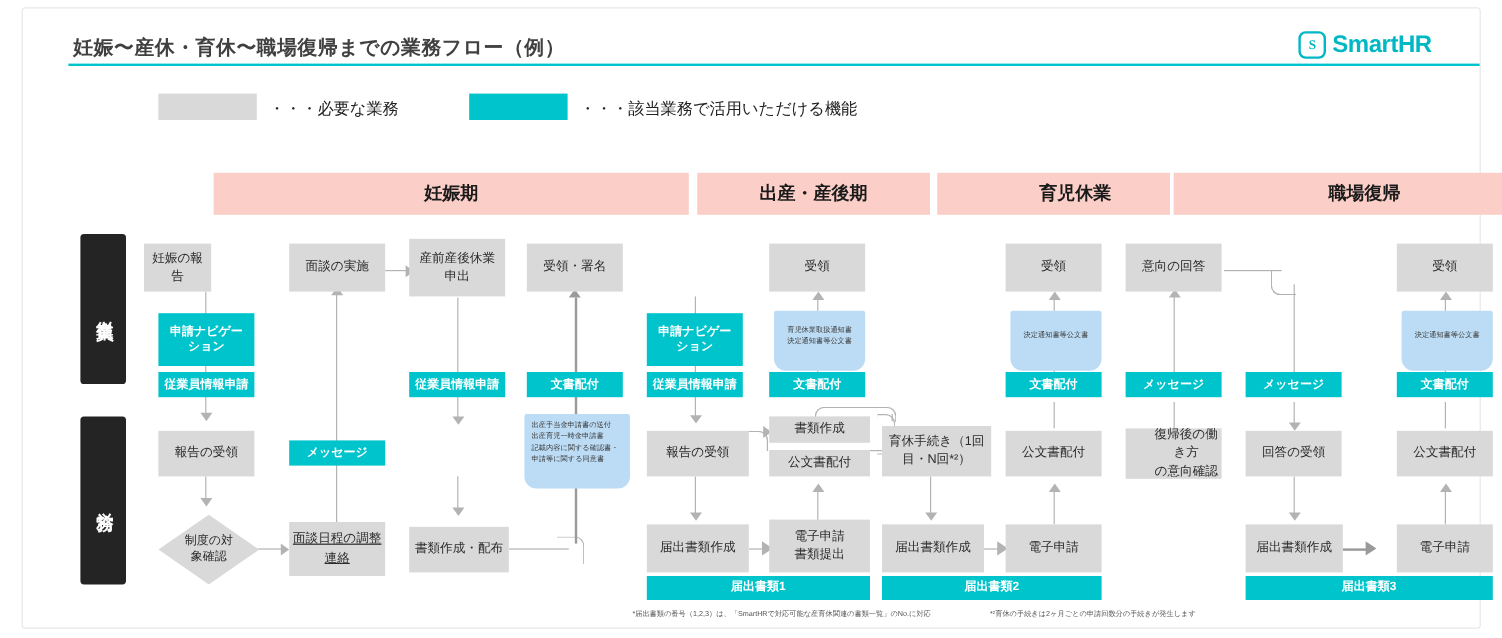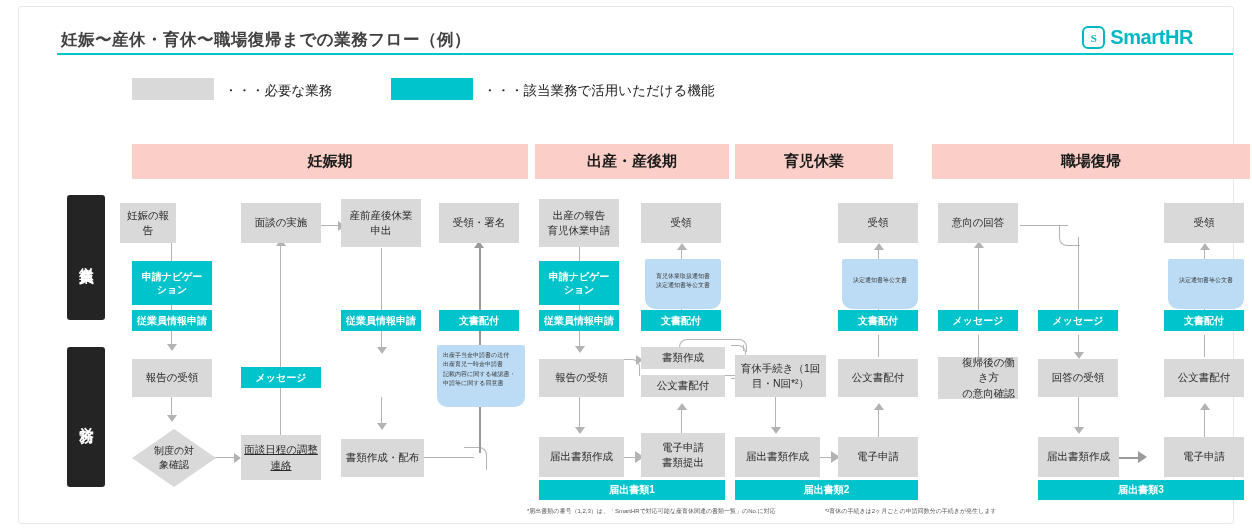--- a/index.html
+++ b/index.html
@@ -16,21 +16,21 @@
               align-items:center;justify-content:center;font-size:11px;font-weight:700;color:#00b8c4;
               font-family:"Liberation Serif",serif;}
   .brand-name{font-size:20px;font-weight:700;color:#00b8c4;letter-spacing:-.4px;}
 
   
   .legend-sw{position:absolute;height:22px;width:82px;}
   .legend-txt{position:absolute;font-size:13.5px;color:#222;white-space:nowrap;}
 
   
   .phase{position:absolute;top:137px;height:35px;background:#fbcfc8;display:flex;align-items:center;
-         justify-content:center;font-size:15px;font-weight:700;color:#1a1a1a;}
+         justify-content:center;font-size:15px;font-weight:700;color:#1a1a1a;margin-left:46px;}
 
   
   .lane{position:absolute;left:48px;width:38px;background:#242424;border-radius:3px;color:#fff;
         display:flex;align-items:center;justify-content:center;font-size:14.5px;font-weight:700;
         letter-spacing:2px;writing-mode:vertical-rl;text-orientation:upright;}
 
   
   .node{position:absolute;background:#d9d9d9;display:flex;align-items:center;justify-content:center;
         text-align:center;font-size:10.5px;color:#2b2b2b;line-height:1.45;padding:0 3px;box-sizing:border-box;}
   .teal{position:absolute;background:#00c4cc;display:flex;align-items:center;justify-content:center;
@@ -71,21 +71,21 @@
       <div class="brand-name">SmartHR</div>
     </div>
 
     <div class="legend-sw" style="left:113px;top:71px;background:#d9d9d9;"></div>
     <div class="legend-txt" style="left:205px;top:75px;">・・・必要な業務</div>
     <div class="legend-sw" style="left:372px;top:71px;background:#00c4cc;"></div>
     <div class="legend-txt" style="left:464px;top:75px;">・・・該当業務で活用いただける機能</div>
 
     <div class="phase" style="left:113px;width:396px;">妊娠期</div>
     <div class="phase" style="left:516px;width:194px;">出産・産後期</div>
-    <div class="phase" style="left:716px;width:158px;">育児休業</div>
+    <div class="phase" style="left:716px;width:158px;padding-left:36px;">育児休業</div>
     <div class="phase" style="left:913px;width:318px;">職場復帰</div>
 
     <div class="lane" style="top:188px;height:125px;">従業員</div>
     <div class="lane" style="top:340px;height:140px;">労務</div>
 
     <div class="ln lnv" style="left:152px;top:236px;height:106px;"></div>
     <div class="arw down" style="left:148px;top:337px;"></div>
 
     <div class="ln lnv" style="left:152px;top:390px;height:22px;"></div>
     <div class="arw down" style="left:148px;top:408px;"></div>
@@ -166,21 +166,20 @@
     <div class="arw up" style="left:1181px;top:396px;"></div>
 
     <div class="ln lnv" style="left:1185px;top:328px;height:22px;"></div>
     <div class="ln lnv" style="left:1185px;top:240px;height:72px;"></div>
     <div class="arw up" style="left:1181px;top:236px;"></div>
 
     <div class="node" style="left:101px;top:196px;width:56px;height:40px;">妊娠の報告</div>
     <div class="node" style="left:222px;top:196px;width:80px;height:40px;">面談の実施</div>
     <div class="node" style="left:322px;top:192px;width:80px;height:48px;">産前産後休業<br>申出</div>
     <div class="node" style="left:420px;top:196px;width:80px;height:40px;">受領・署名</div>
-    <div class="node" style="left:520px;top:192px;width:80px;height:48px;">出産の報告<br>育児休業申請</div>
     <div class="node" style="left:622px;top:196px;width:80px;height:40px;">受領</div>
     <div class="node" style="left:819px;top:196px;width:80px;height:40px;">受領</div>
     <div class="node" style="left:919px;top:196px;width:80px;height:40px;">意向の回答</div>
     <div class="node" style="left:1145px;top:196px;width:80px;height:40px;">受領</div>
 
     <div class="teal" style="left:113px;top:254px;width:80px;height:44px;">申請ナビゲー<br>ション</div>
     <div class="teal" style="left:113px;top:303px;width:80px;height:21px;">従業員情報申請</div>
     <div class="teal" style="left:322px;top:303px;width:80px;height:21px;">従業員情報申請</div>
     <div class="teal" style="left:420px;top:303px;width:80px;height:21px;">文書配付</div>
     <div class="teal" style="left:520px;top:254px;width:80px;height:44px;">申請ナビゲー<br>ション</div>

